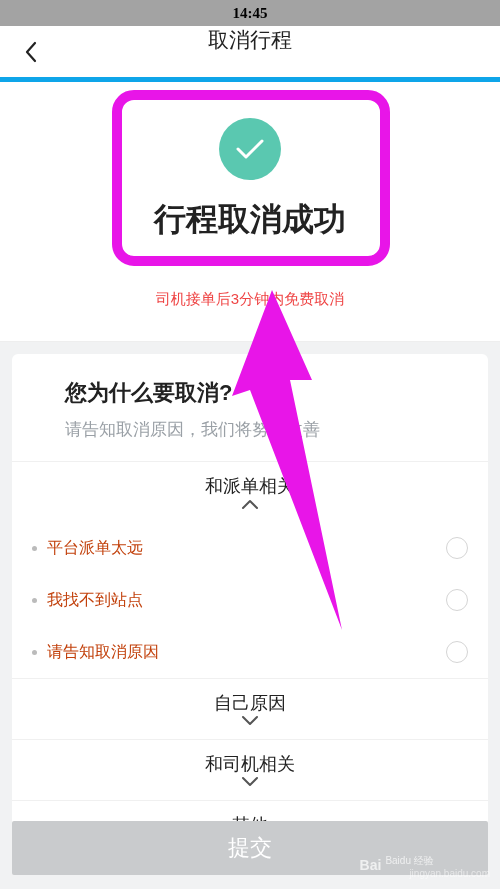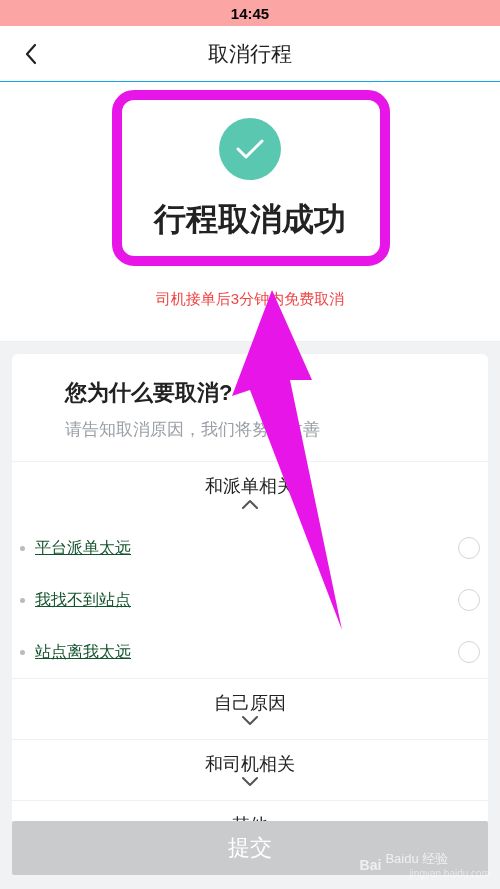--- a/index.html
+++ b/index.html
@@ -6,34 +6,34 @@
     body {
       width: 500px;
       height: 889px;
       font-family: -apple-system, "PingFang SC", "Helvetica Neue", sans-serif;
       background: #f1f2f3;
       position: relative;
       overflow: hidden;
     }
     .status-bar {
       height: 26px;
-      background: #fca5a5;
+      background: #a3a3a3;
       display: flex;
       align-items: center;
       justify-content: center;
       font-size: 15px;
       font-weight: 600;
+      font-family: Liberation Serif, serif;
     }
     .nav-bar {
       height: 56px;
       background: #fff;
       display: flex;
-      align-items: center;
       padding: 0 14px;
-      border-bottom: 1px solid #0ea5e9;
+      border-bottom: 5px solid #0ea5e9;
       position: relative;
     }
     .back-btn {
       position: absolute;
       left: 18px;
       top: 50%;
       transform: translateY(-50%);
       width: 26px;
       height: 26px;
       display: flex;
@@ -83,24 +83,23 @@
       padding: 12px;
       border-top: 1px solid #f0f0f0;
       font-size: 18px;
       color: #222;
       flex-direction: column;
     }
     .option-row {
       display: flex;
       align-items: center;
       justify-content: space-between;
-      padding: 15px 8px;
+      padding: 15px 20px;
       font-size: 16px;
-      color: #14532d;
-      text-decoration: underline;
+      color: #c2410c;
     }
     .option-row .bullet {
       width: 5px;
       height: 5px;
       border-radius: 50%;
       background: #bbb;
       display: inline-block;
       margin-right: 10px;
       vertical-align: middle;
     }
@@ -198,21 +197,21 @@
   </div>
   <div class="option-row">
     <span><span class="bullet"></span><span>平台派单太远</span></span>
     <span class="radio"></span>
   </div>
   <div class="option-row">
     <span><span class="bullet"></span><span>我找不到站点</span></span>
     <span class="radio"></span>
   </div>
   <div class="option-row">
-    <span><span class="bullet"></span><span>站点离我太远</span></span>
+    <span><span class="bullet"></span><span>请告知取消原因</span></span>
     <span class="radio"></span>
   </div>
 
   <div class="group-header">
     <span>自己原因</span>
     <span class="chevron">
       <svg width="18" height="12" viewBox="0 0 18 12">
           <path d="M2 2 L9 9 L16 2" stroke="#555" stroke-width="2" fill="none" stroke-linecap="round" stroke-linejoin="round"></path>
         </svg>
     </span>
@@ -242,16 +241,16 @@
 </div>
 
 <div class="highlight-box"></div>
 <svg class="arrow-annot" width="150" height="360" viewBox="0 0 150 360">
   <polygon points="40,0 80,90 58,90 110,340 18,100 0,106" fill="#e815e8"></polygon>
 </svg>
 
 <div class="watermark">
   <span style="font-weight:700;padding-left:24px;">Bai</span>
   <div>
-    <span style="font-size:13px;">Baidu 经验</span>
+    <span style="font-size:10px;">Baidu 经验</span>
     <span class="url">jingyan.baidu.com</span>
   </div>
 </div>
 
 </body></html>

